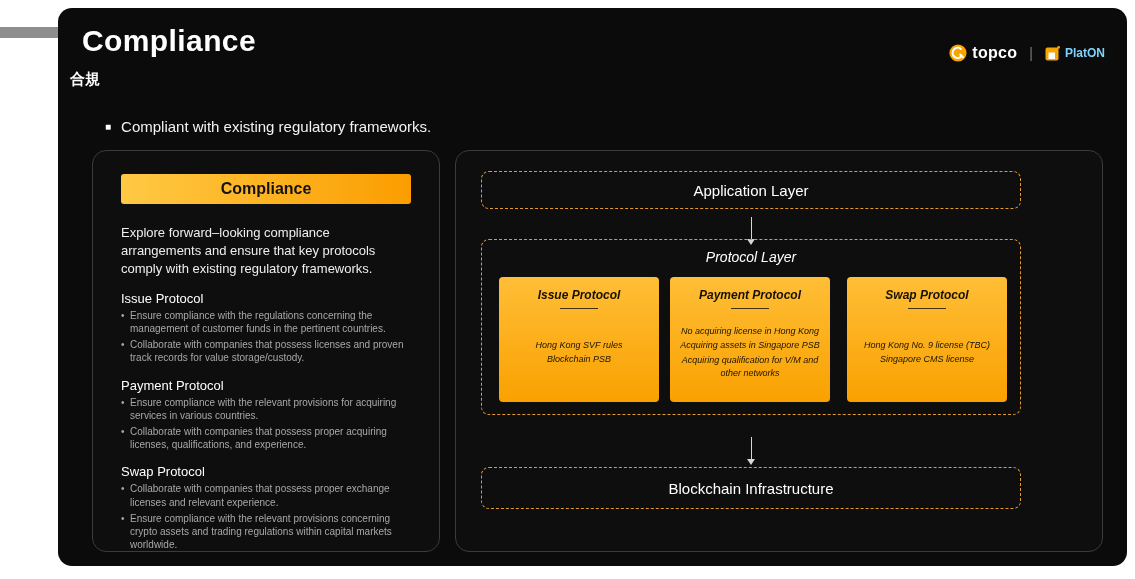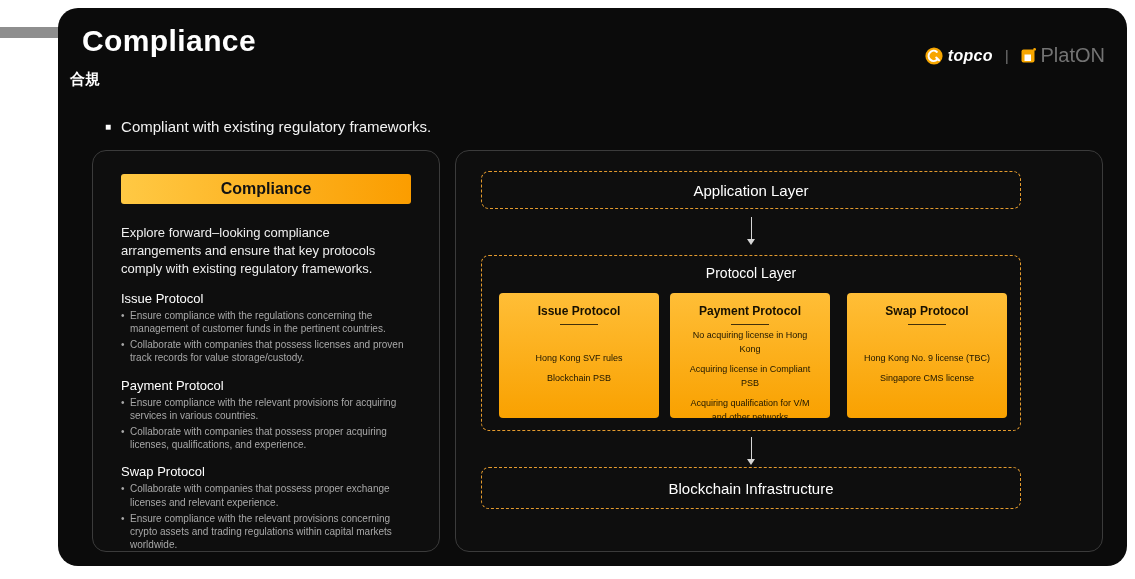--- a/index.html
+++ b/index.html
@@ -4,30 +4,30 @@
 <style>
   * { margin:0; padding:0; box-sizing:border-box; }
   html,body { background:#ffffff; }
   body { font-family:"Liberation Sans", sans-serif; }
   .stage { position:relative; width:1135px; height:579px; background:#ffffff; overflow:hidden; }
 
   
   .accent-bar { position:absolute; left:0; top:27px; width:64px; height:11px; background:#8e8e8e; }
 
   
-  .slide { position:absolute; left:58px; top:8px; width:1069px; height:558px; background:#0b0b0b; border-radius:20px; }
+  .slide { position:absolute; left:58px; top:8px; width:1069px; height:558px; background:#0b0b0b; border-radius:14px; }
 
   .slide-title { position:absolute; left:24px; top:16px; font-size:30px; font-weight:700; color:#ffffff; letter-spacing:0.4px; }
   .slide-subtitle { position:absolute; left:12px; top:62px; font-size:15px; font-weight:700; color:#ffffff; }
 
   
   .logos { position:absolute; right:22px; top:36px; display:flex; align-items:center; gap:10px; }
   .topco, .platon { display:flex; align-items:center; gap:5px; }
-  .topco-text { color:#ffffff; font-size:16px; font-weight:700; font-style:italic; letter-spacing:0.3px; }
-  .platon-text { color:#737373; font-size:20px; font-weight:400; }
+  .topco-text { color:#ffffff; font-size:16px; font-weight:700; letter-spacing:0.3px; }
+  .platon-text { color:#7dd3fc; font-size:12px; font-weight:700; }
   .logo-sep { color:#7a7a7a; font-size:14px; margin:0 2px; }
 
   
   .key-point { position:absolute; left:47px; top:110px; display:flex; align-items:center; color:#f2f2f2; font-size:15px; }
   .key-point .sq { display:inline-block; margin-right:10px; font-size:10px; line-height:1; color:#ffffff; }
 
   
   .panel { position:absolute; top:142px; height:402px; border:1px solid #3b3b3b; border-radius:14px; background:rgba(255,255,255,0.015); }
   .left-panel { left:34px; width:348px; padding:0 28px; }
   .right-panel { left:397px; width:648px; }
@@ -39,32 +39,32 @@
   .lp-section { margin-top:13px; }
   .lp-sec-title { font-size:13px; color:#ffffff; margin-bottom:3px; }
   .lp-bullets { list-style:none; font-size:10px; line-height:1.32; color:#a8a8a8; }
   .lp-bullets li { position:relative; padding-left:9px; margin-top:3px; }
   .lp-bullets li::before { content:"•"; position:absolute; left:0; top:0; color:#a8a8a8; }
 
   
   .layer-box { position:absolute; left:25px; width:540px; border:1px dashed #E49B2E; border-radius:8px;
     display:flex; align-items:center; justify-content:center; color:#ffffff; font-size:15px; }
   .layer-app { top:20px; height:38px; }
-  .layer-protocol { top:104px; height:176px; display:block; }
+  .layer-protocol { top:88px; height:176px; display:block;font-style:italic; }
   .layer-chain { top:316px; height:42px; }
 
   .pl-title { margin-top:9px; text-align:center; font-size:14px; color:#ffffff; }
 
   .pcard { position:absolute; top:37px; height:125px; width:160px; border-radius:4px;
     background:linear-gradient(180deg,#FFBE37,#F9A100); display:flex; flex-direction:column; }
   .pcard-1 { left:17px; } .pcard-2 { left:188px; } .pcard-3 { left:365px; }
   .pcard-title { margin-top:11px; text-align:center; font-size:12px; font-weight:700; color:#181100; }
   .pcard-rule { width:38px; border-top:1px solid #43300a; margin:6px auto 0; }
-  .pcard-lines { flex:1; display:flex; flex-direction:column; justify-content:center; gap:7px;
-    font-size:9px; line-height:1.5; color:#1c1500; text-align:center; padding:4px 16px 10px; }
+  .pcard-lines { flex:1; display:flex; flex-direction:column; justify-content:center; gap:1px;
+    font-size:9px; line-height:1.5; color:#1c1500; text-align:center; padding:4px 8px 10px; }
 
   .arrow { position:absolute; left:289px; width:12px; display:flex; flex-direction:column; align-items:center; }
   .arrow-1 { top:66px; } .arrow-2 { top:286px; }
   .arrow .stem { width:1px; height:22px; background:#d6d6d6; }
   .arrow .head { width:0; height:0; border-left:4px solid transparent; border-right:4px solid transparent; border-top:6px solid #d6d6d6; }
 </style>
 </head>
 <body>
 
 <div class="stage">
@@ -150,21 +150,21 @@
             <div>Hong Kong SVF rules</div>
             <div>Blockchain PSB</div>
           </div>
         </div>
 
         <div class="pcard pcard-2">
           <div class="pcard-title">Payment Protocol</div>
           <div class="pcard-rule"></div>
           <div class="pcard-lines">
             <div>No acquiring license in Hong Kong</div>
-            <div>Acquiring license in Compliant PSB</div>
+            <div>Acquiring assets in Singapore PSB</div>
             <div>Acquiring qualification for V/M and other networks</div>
           </div>
         </div>
 
         <div class="pcard pcard-3">
           <div class="pcard-title">Swap Protocol</div>
           <div class="pcard-rule"></div>
           <div class="pcard-lines">
             <div>Hong Kong No. 9 license (TBC)</div>
             <div>Singapore CMS license</div>

